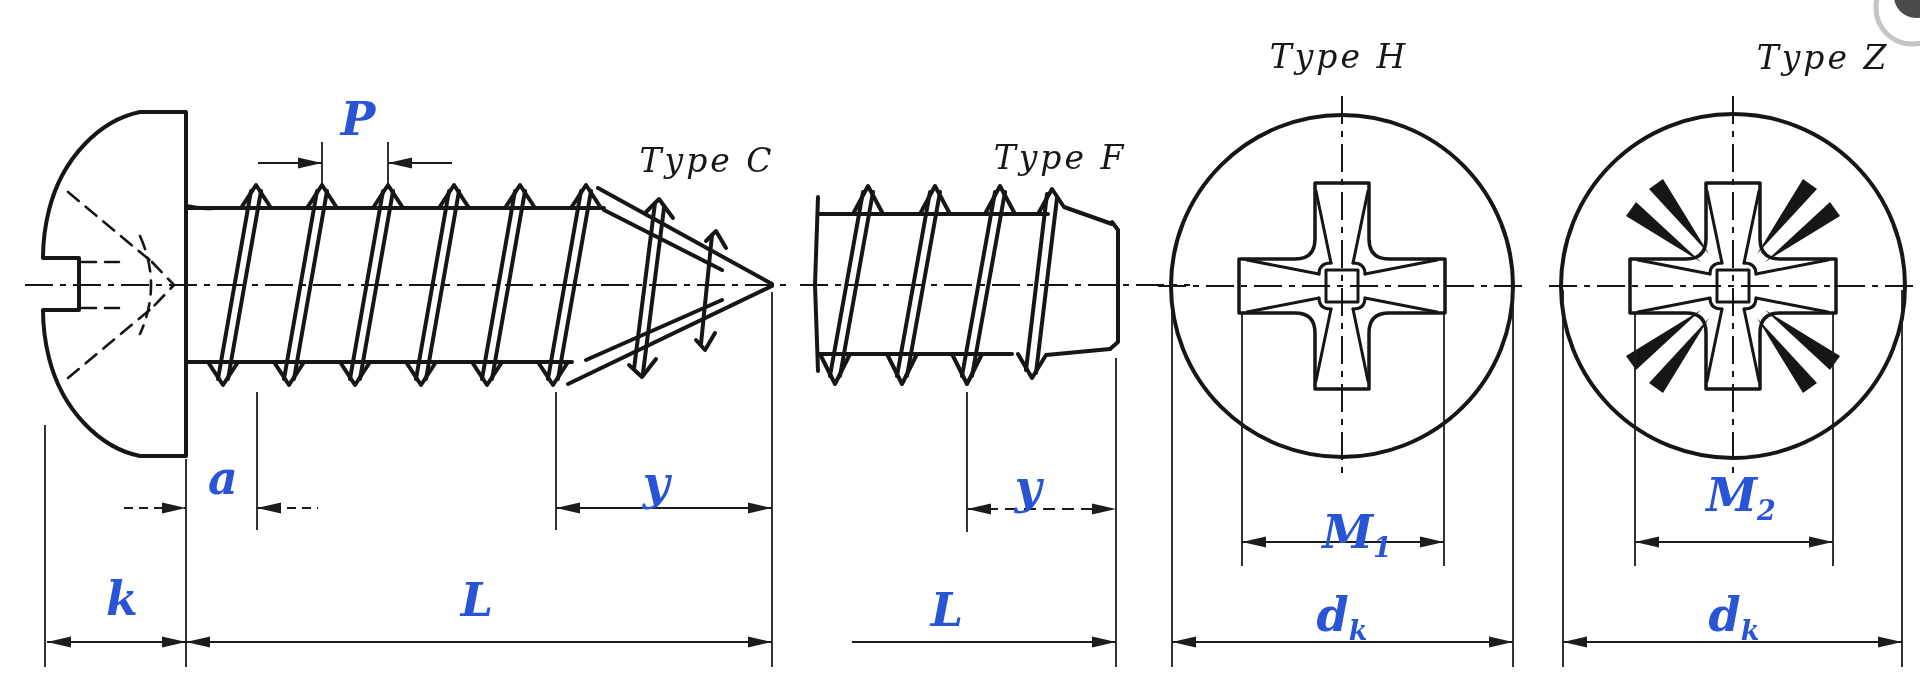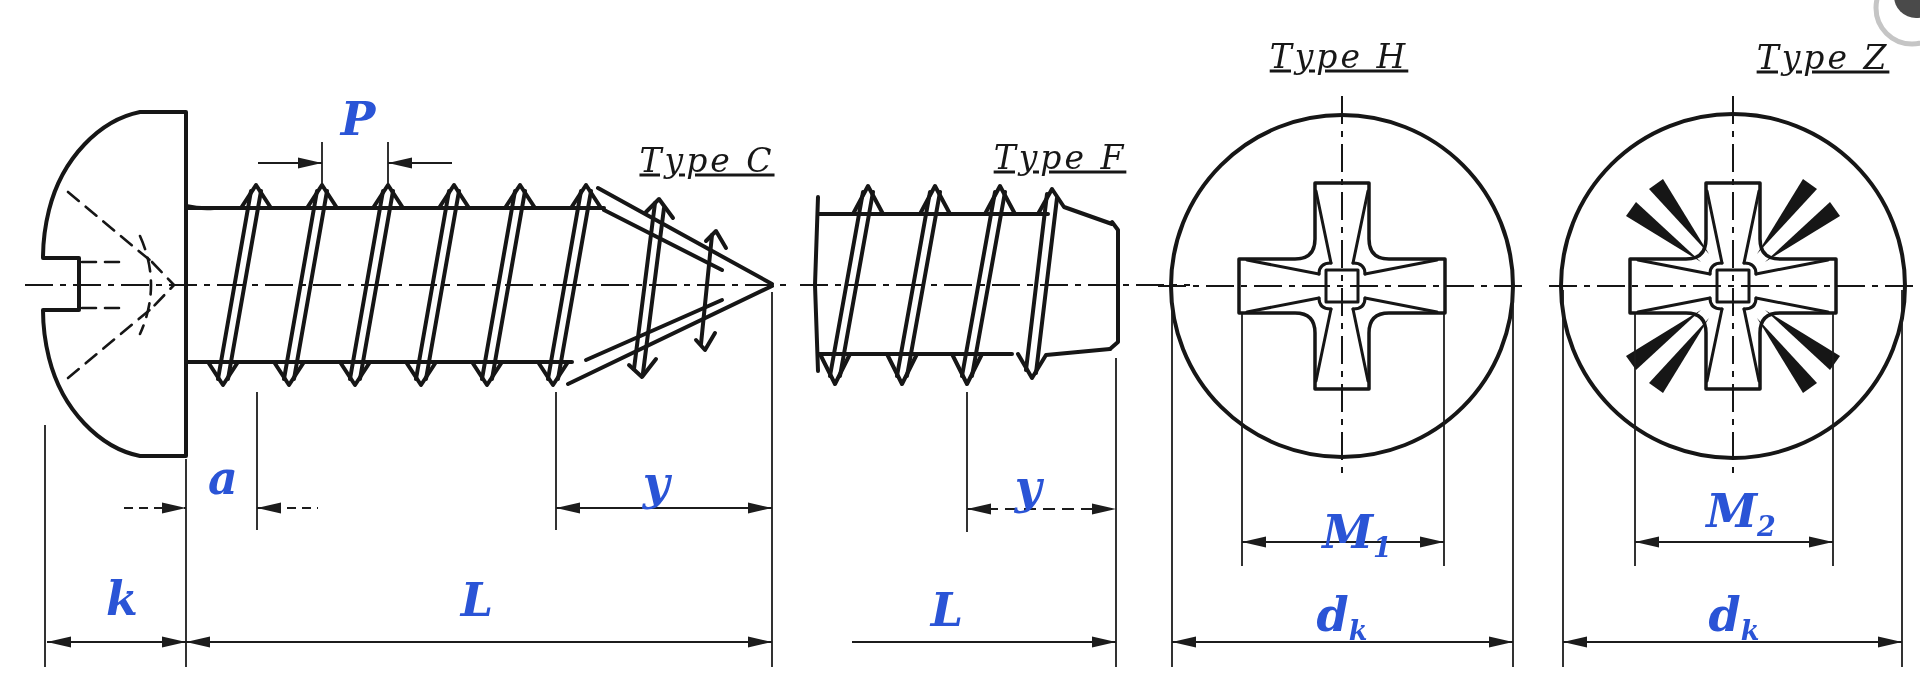--- a/index.html
+++ b/index.html
@@ -13,21 +13,20 @@
     white-space:nowrap;line-height:1;user-select:none;
   }
   .dim{
     color:#2a54d6;font-style:italic;font-size:46px;font-weight:600;
     font-family:"DejaVu Serif", serif;
   }
   .dim sub{font-size:27px;line-height:0;vertical-align:-0.35em;}
   .type{
     color:#171717;font-style:italic;font-size:33px;letter-spacing:3px;
     font-family:"DejaVu Serif", serif;
-    text-decoration:underline;
   }
 </style>
 </head>
 <body>
 
 <div id="stage">
 
   <svg width="1920" height="694" viewBox="0 0 1920 694">
 
     <g stroke="#161616" stroke-width="2" fill="none" stroke-dasharray="28 7 6 7">
@@ -259,16 +258,16 @@
   <span class="lbl dim" style="left:358px;top:119px">P</span>
   <span class="lbl dim" style="left:223px;top:478px">a</span>
   <span class="lbl dim" style="left:656px;top:483px">y</span>
   <span class="lbl dim" style="left:122px;top:599px">k</span>
   <span class="lbl dim" style="left:477px;top:600px">L</span>
   <span class="lbl dim" style="left:1028px;top:487px">y</span>
   <span class="lbl dim" style="left:947px;top:610px">L</span>
 
   <span class="lbl dim" style="left:1357px;top:532px"><span>M</span><sub>1</sub></span>
   <span class="lbl dim" style="left:1342px;top:615px"><span>d</span><sub>k</sub></span>
-  <span class="lbl dim" style="left:1741px;top:511px"><span>M</span><sub>2</sub></span>
+  <span class="lbl dim" style="left:1741px;top:495px"><span>M</span><sub>2</sub></span>
   <span class="lbl dim" style="left:1734px;top:615px"><span>d</span><sub>k</sub></span>
 
 </div>
 
 </body></html>

